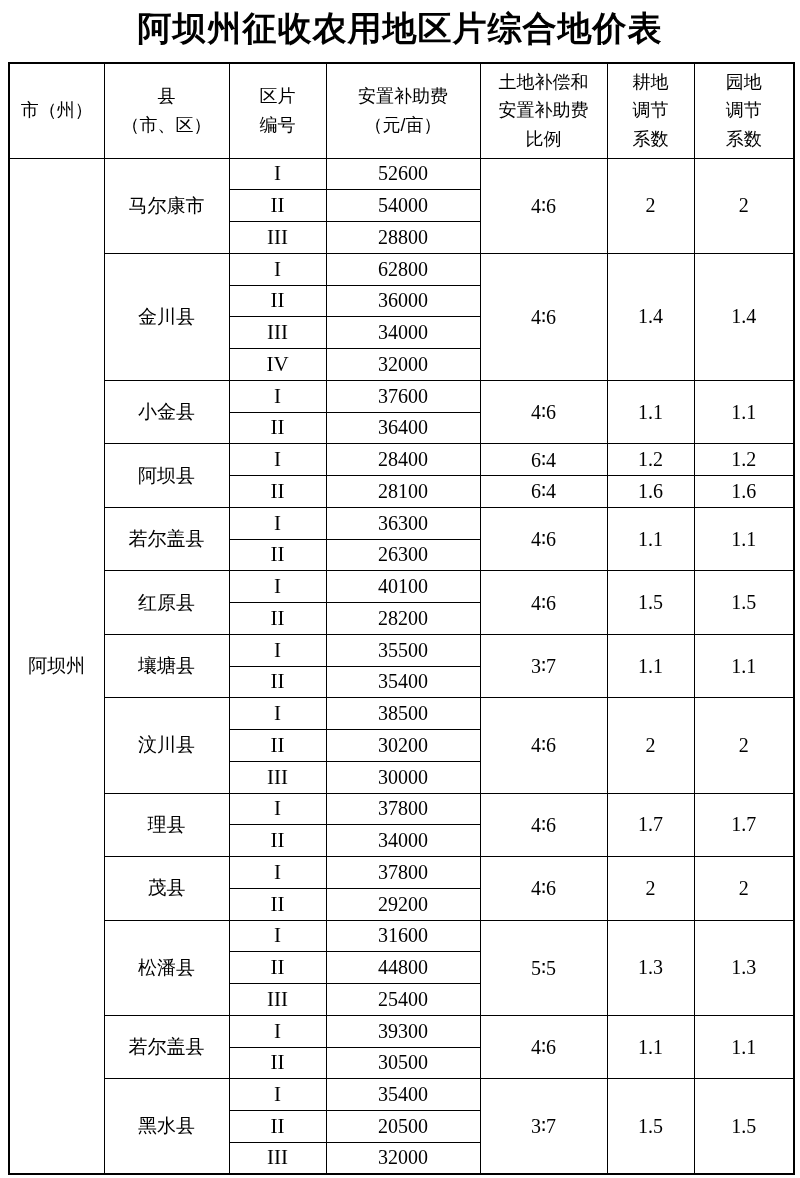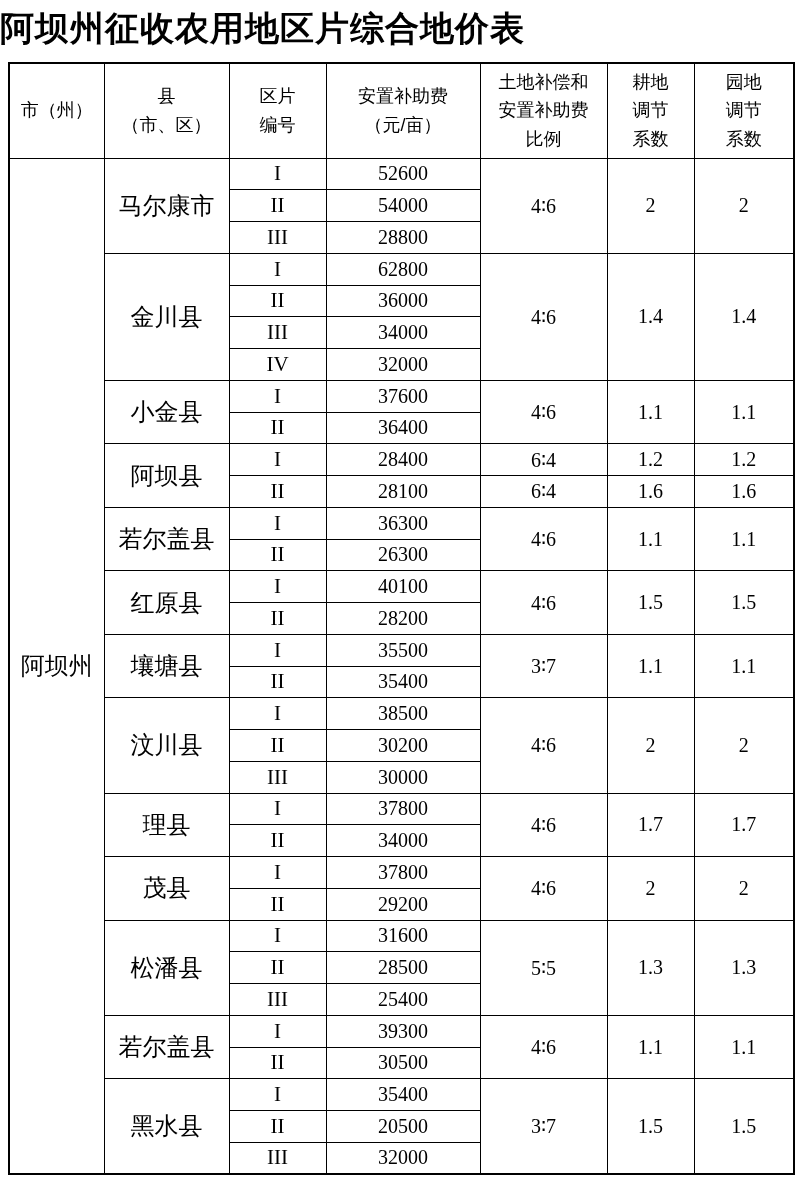--- a/index.html
+++ b/index.html
@@ -1,29 +1,29 @@
 <!DOCTYPE html>
 <html><head>
 <meta charset="utf-8">
 <style>
   html,body{margin:0;padding:0;background:#fff;}
   body{width:800px;height:1178px;position:relative;color:#000;
        font-family:"Liberation Serif","DejaVu Serif",serif;}
-  .page-title{position:absolute;top:6px;left:0;width:800px;text-align:left;
+  .page-title{position:absolute;top:6px;left:0;width:800px;text-align:center;
        font-size:34px;font-weight:bold;letter-spacing:1px;
        font-family:"DejaVu Serif","Liberation Serif",serif;}
   table.land{position:absolute;left:8px;top:62px;border-collapse:collapse;
        border:2px solid #000;table-layout:fixed;}
   table.land td{border:1px solid #000;text-align:center;vertical-align:middle;
        padding:0;overflow:hidden;}
   tr.head{height:95px;}
   tr.zone-row{height:31.75px;}
   td.hd{font-size:18px;line-height:1.6;white-space:pre-line;
        font-family:"Liberation Sans","DejaVu Sans",sans-serif;}
-  td.zh{font-size:24px;font-family:Liberation Serif, serif;}
+  td.zh{font-size:19px;font-family:Liberation Serif, serif;}
   td.num{font-size:20px;font-family:"Liberation Serif","DejaVu Serif",serif;}
   td.rn{font-size:21px;font-family:"Liberation Serif","DejaVu Serif",serif;}
 </style>
 </head>
 <body>
 
 <div class="page-title">阿坝州征收农用地区片综合地价表</div>
 
 <table class="land">
   <colgroup>
@@ -208,21 +208,21 @@
   <tr class="zone-row">
     <td class="zh" rowspan="3">松潘县</td>
     <td class="rn">I</td>
     <td class="num">31600</td>
     <td class="num" rowspan="3">5∶5</td>
     <td class="num" rowspan="3">1.3</td>
     <td class="num" rowspan="3">1.3</td>
   </tr>
   <tr class="zone-row">
     <td class="rn">II</td>
-    <td class="num">28500</td>
+    <td class="num">44800</td>
   </tr>
   <tr class="zone-row">
     <td class="rn">III</td>
     <td class="num">25400</td>
   </tr>
 
   <tr class="zone-row">
     <td class="zh" rowspan="2">若尔盖县</td>
     <td class="rn">I</td>
     <td class="num">39300</td>

